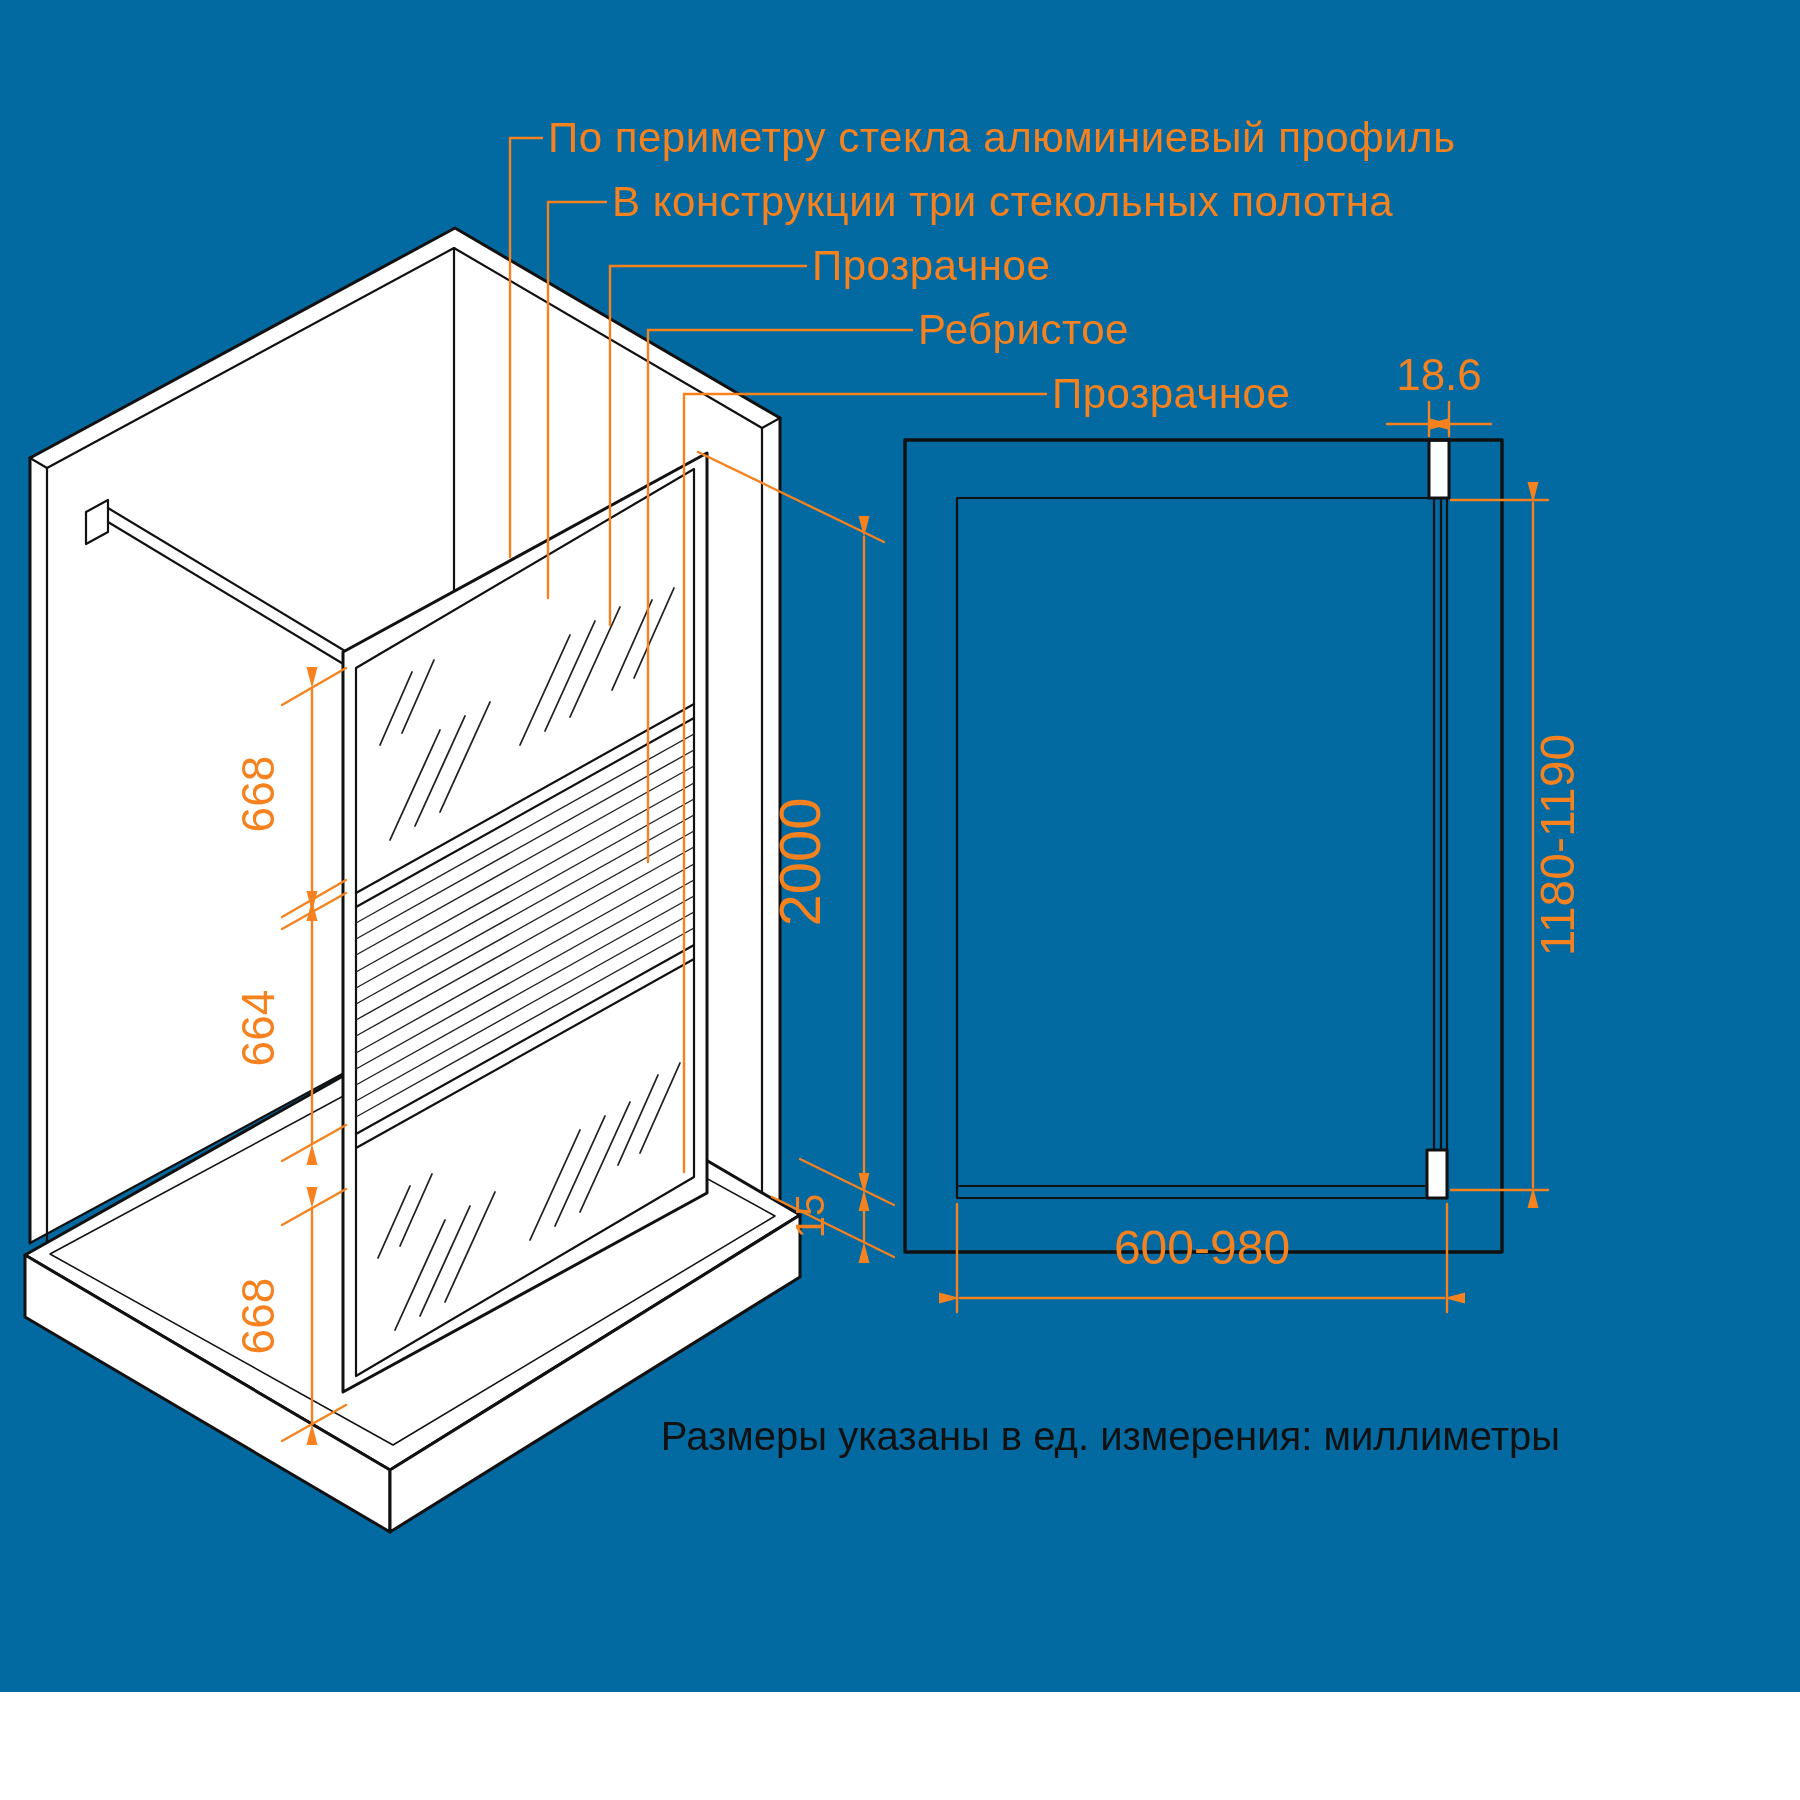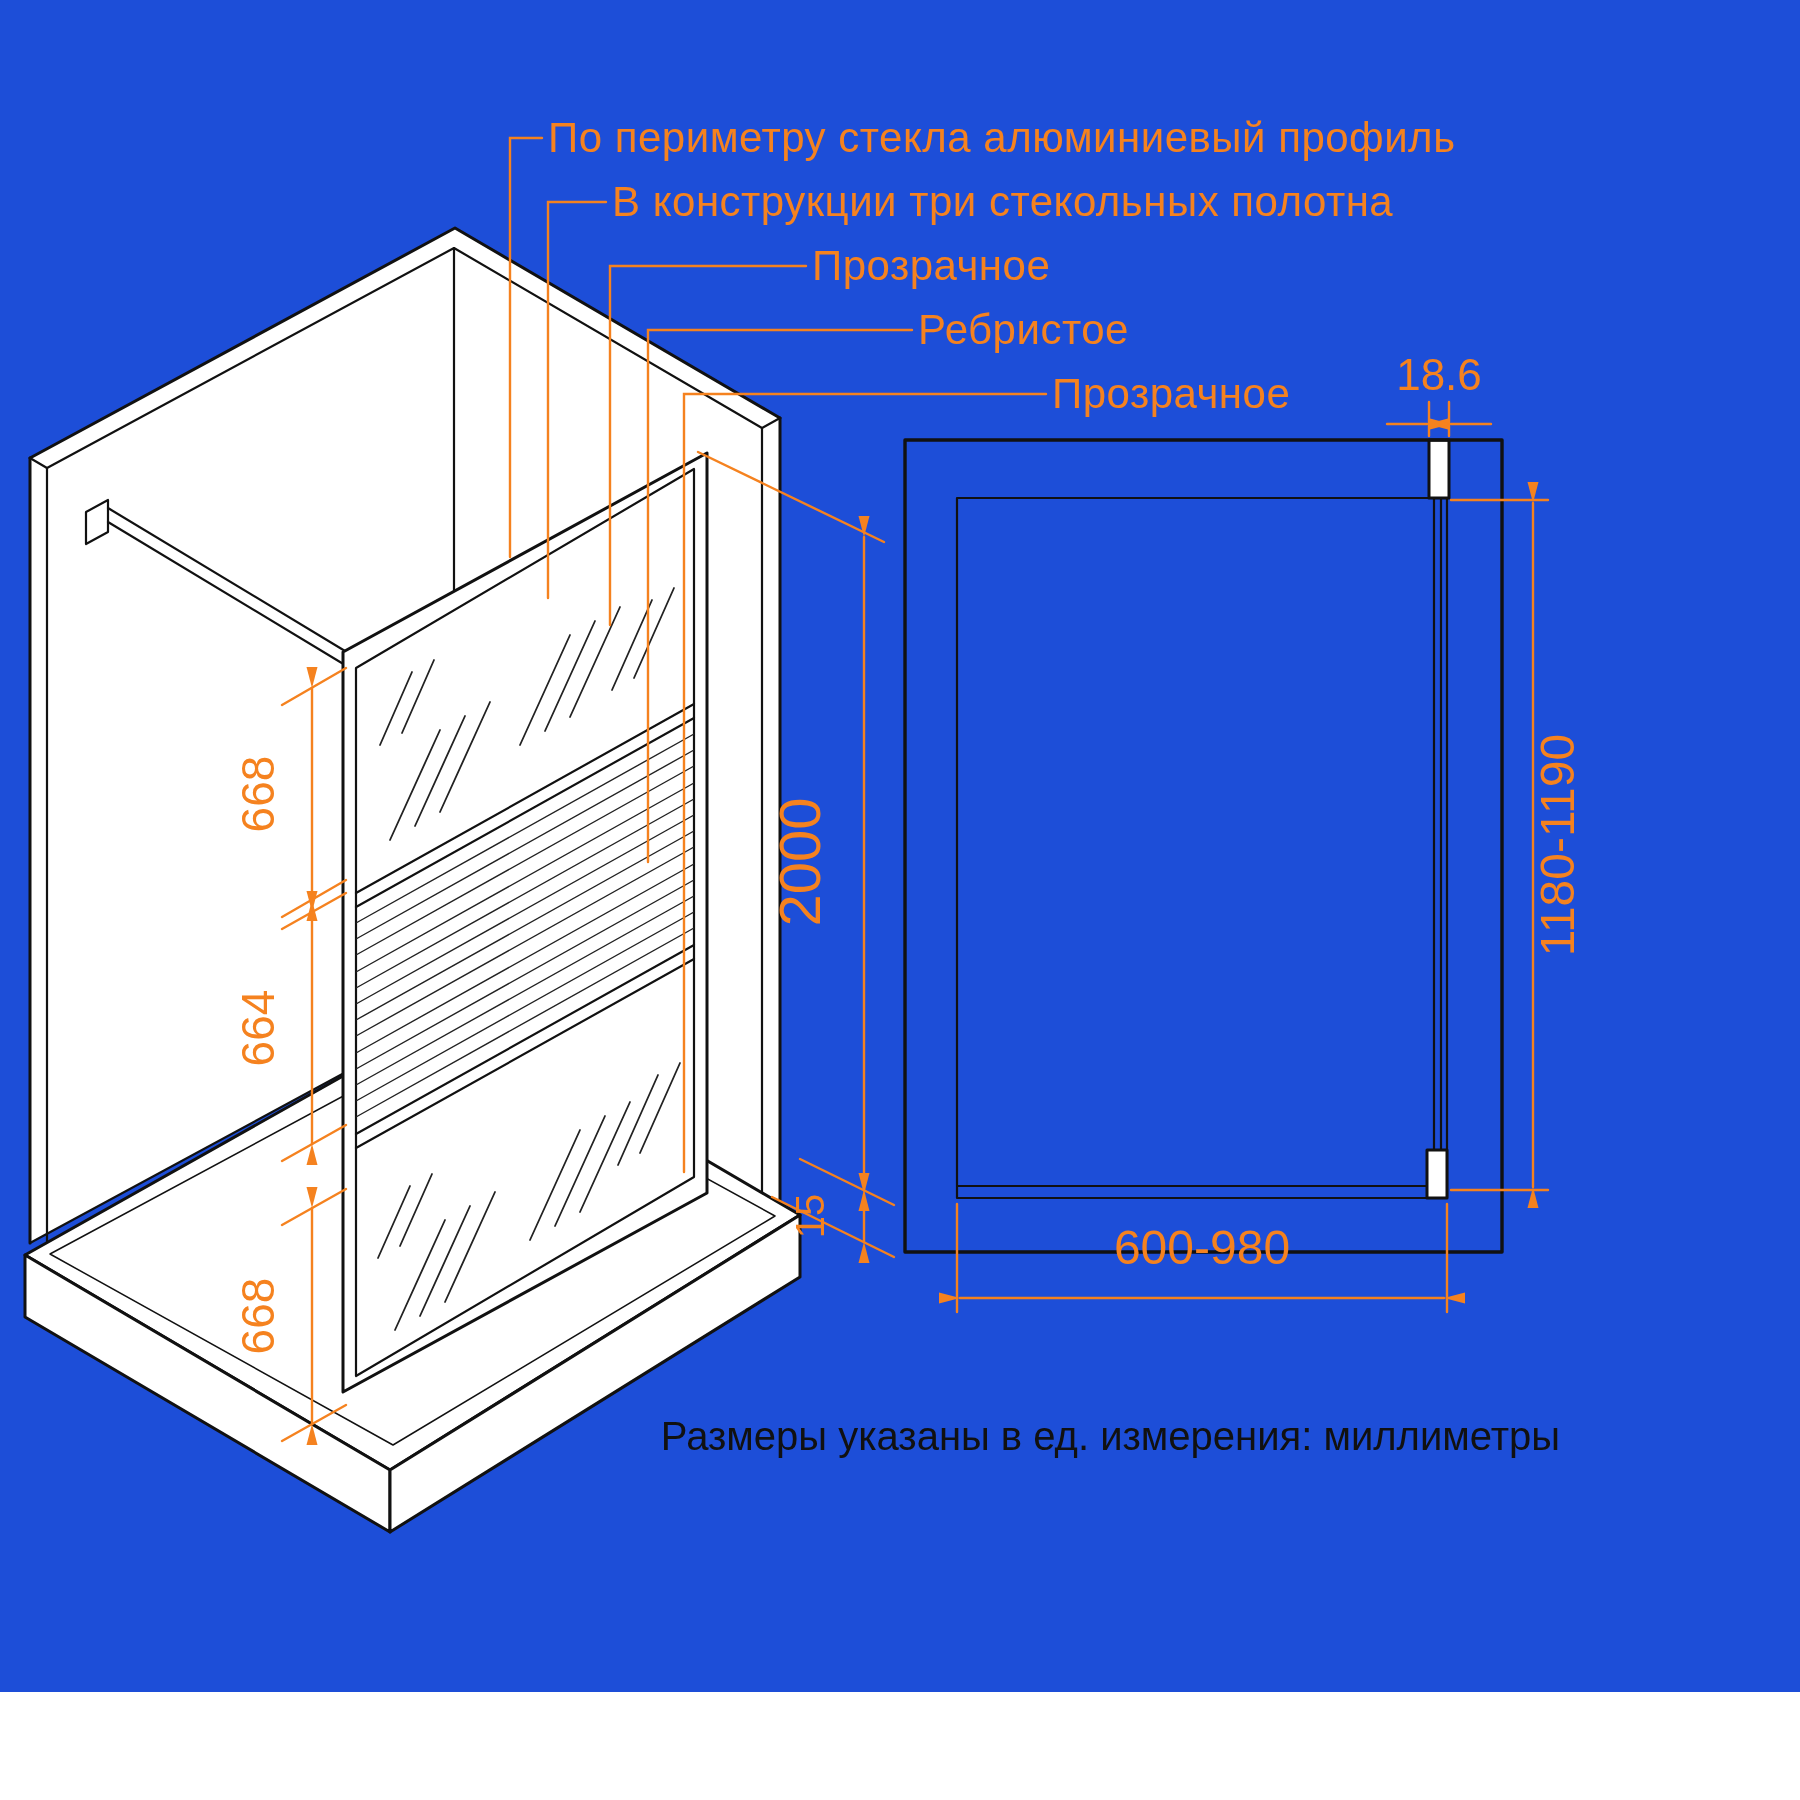--- a/index.html
+++ b/index.html
@@ -1,16 +1,16 @@
 <!DOCTYPE html>
 <html><head>
 <meta charset="utf-8">
 <style>
   html,body{margin:0;padding:0;background:#fff;}
-  .page{position:relative;width:1800px;height:1692px;background:#1d4ed8;overflow:hidden;
+  .page{position:relative;width:1800px;height:1692px;background:#0369a1;overflow:hidden;
         font-family:"Liberation Sans","DejaVu Sans",sans-serif;}
   .page svg{position:absolute;left:0;top:0;}
   .blk{stroke:#111;fill:none;stroke-linecap:round;stroke-linejoin:round;}
   .fillw{fill:#ffffff;}
   .w35{stroke-width:3.4}
   .w3{stroke-width:3}
   .w2{stroke-width:2.2}
   .w15{stroke-width:1.5}
   .hatch{stroke:#222;stroke-width:1.8;fill:none;stroke-linecap:round;}
   .rib{stroke:#222;stroke-width:1.4;fill:none;}

